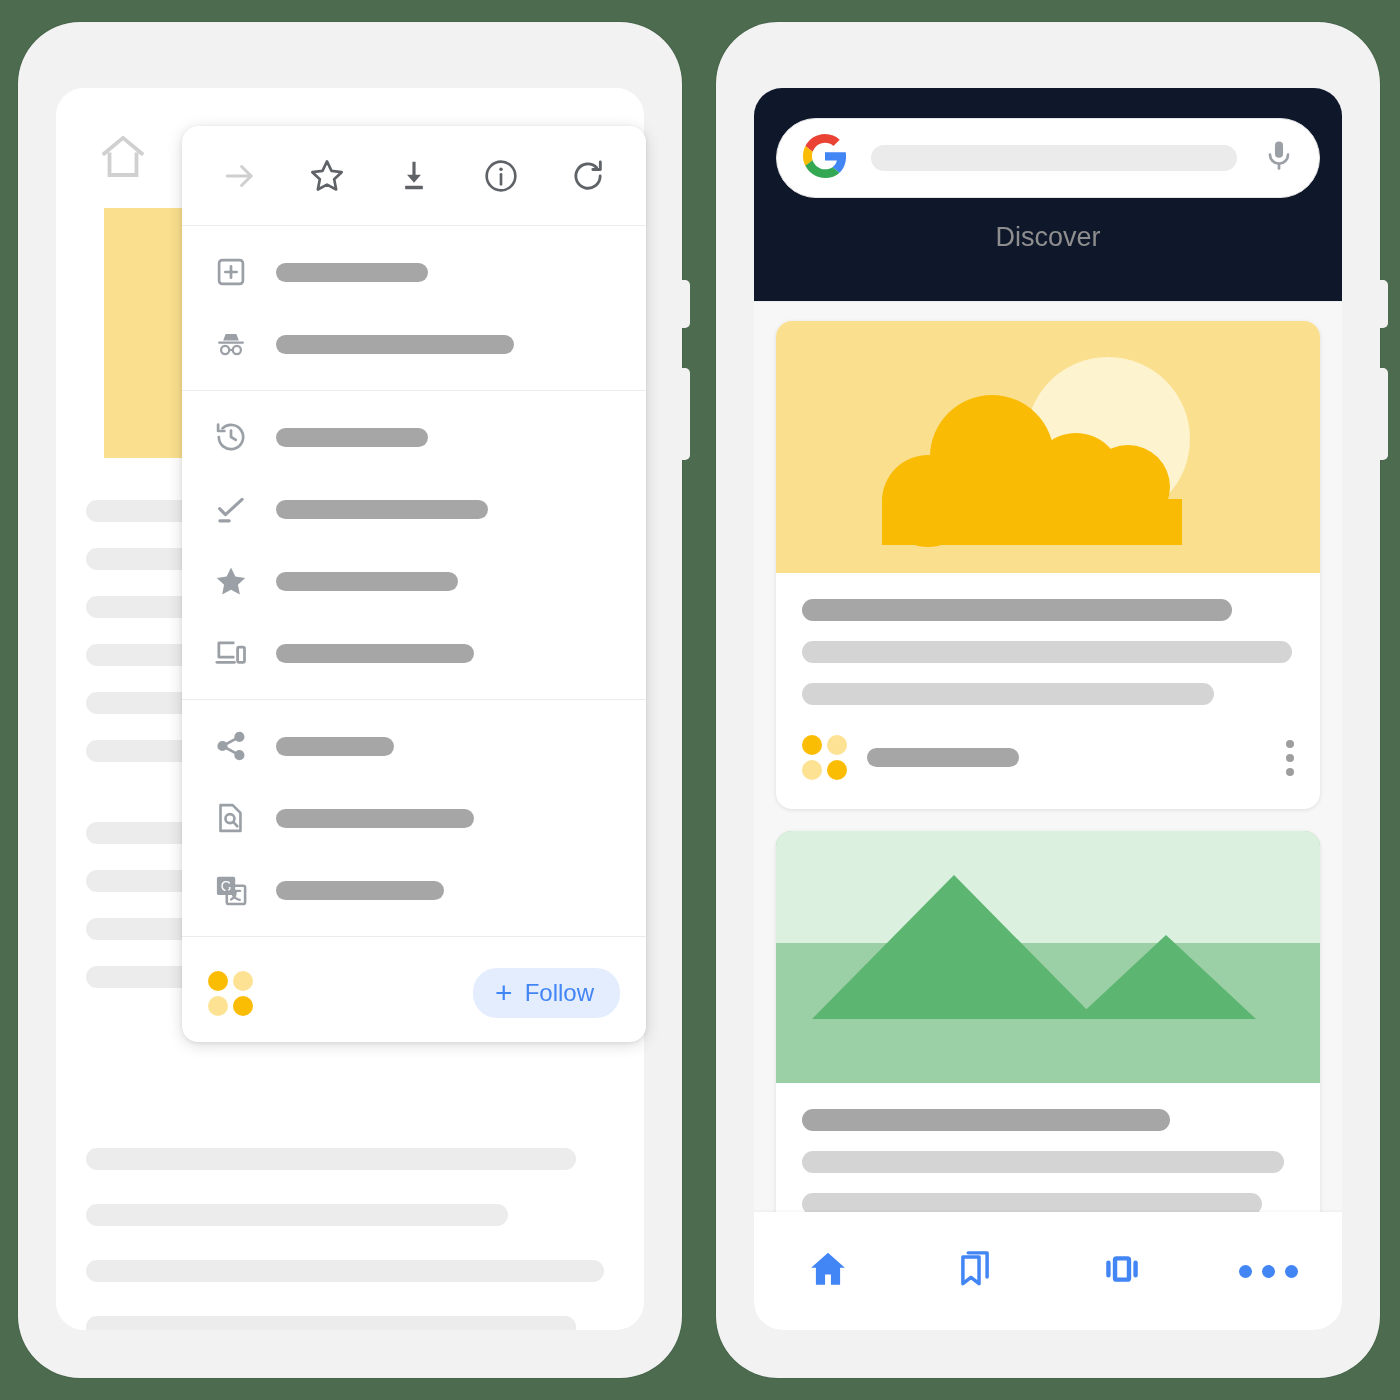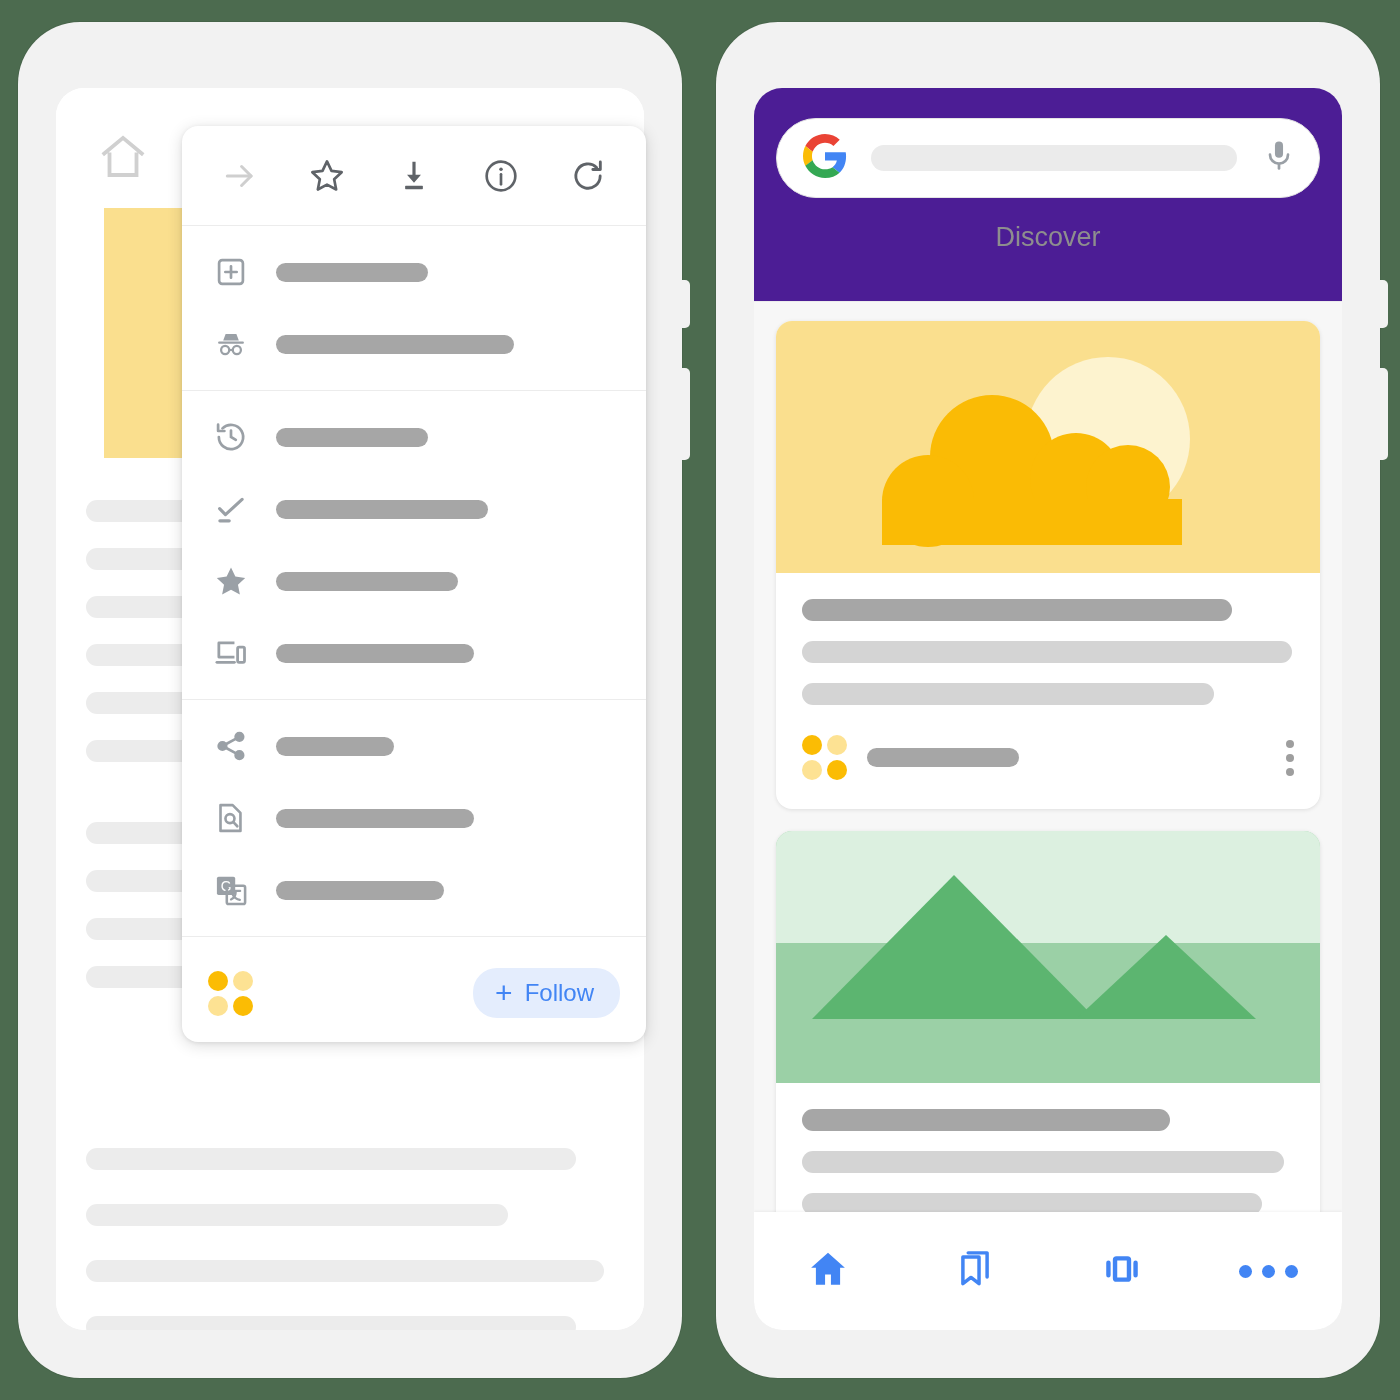--- a/index.html
+++ b/index.html
@@ -141,21 +141,21 @@
     display: grid;
     grid-template-columns: 20px 20px;
     grid-template-rows: 20px 20px;
     gap: 5px;
   }
   .dots4 i { display: block; width: 20px; height: 20px; border-radius: 50%; }
 
   
   .rp-head {
     position: absolute; left: 0; top: 0; width: 100%; height: 214px;
-    background: #4c1d95;
+    background: #0f172a;
     border-bottom: 1px solid #ececec;
     box-sizing: border-box;
   }
   .searchbar {
     position: absolute; left: 22px; top: 30px;
     width: 544px; height: 80px;
     border: 1px solid #e4e4e4;
     border-radius: 40px;
     background: #fff;
     display: flex; align-items: center;

